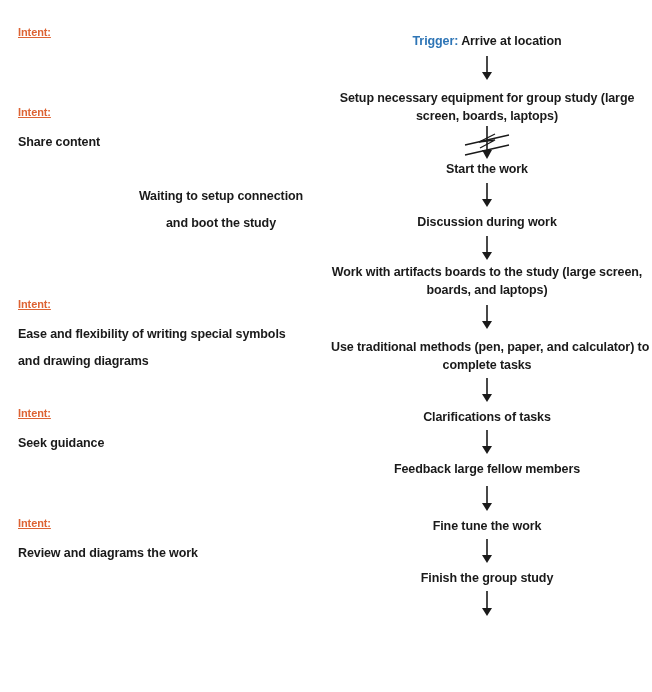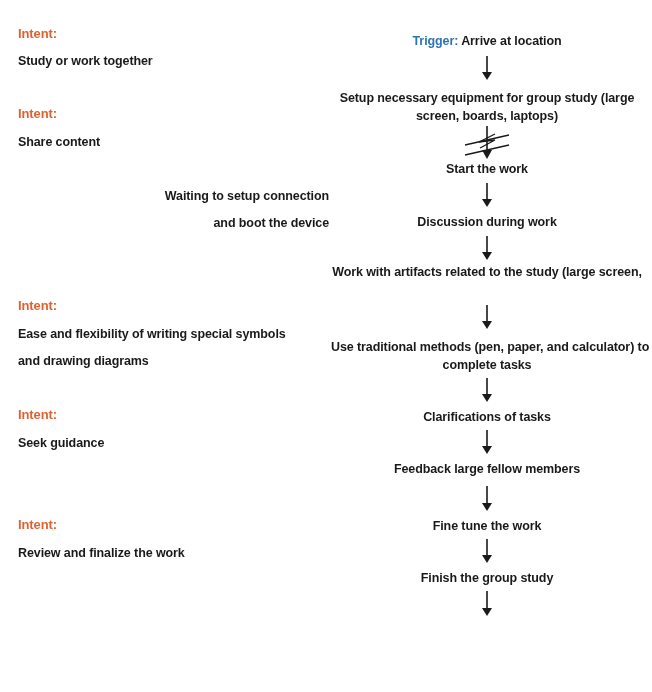--- a/index.html
+++ b/index.html
@@ -3,51 +3,50 @@
 <meta charset="utf-8">
 <style>
   html,body{margin:0;padding:0;background:#ffffff;}
   .canvas{
     position:relative;width:652px;height:692px;background:#ffffff;overflow:hidden;
     font-family:"Liberation Sans","DejaVu Sans",sans-serif;
     font-weight:bold;font-size:12.5px;letter-spacing:-0.1px;
     color:var(--text-color,#1a1a1a);
   }
   .abs{position:absolute;white-space:nowrap;}
-  .intent-label{left:18px;font-size:13px;color:var(--intent-label-color,#DD6333);}
+  .intent-label{left:18px;font-size:11px;color:var(--intent-label-color,#DD6333);text-decoration:underline;}
   .intent-text{left:18px;}
-  .note{left:129px;width:200px;text-align:right;}
+  .note{left:121px;width:200px;text-align:center;}
   .step{left:331px;width:312px;text-align:center;}
   .step .line{line-height:18px;white-space:nowrap;}
   .trigger-label{color:var(--trigger-label-color,#2E75B6);}
   svg{display:block;}
 </style>
 </head>
 <body>
 
 <div class="canvas">
 
   <div class="abs intent-label" style="top:26px">Intent:</div>
-  <div class="abs intent-text" style="top:54px">Study or work together</div>
 
   <div class="abs intent-label" style="top:106px">Intent:</div>
   <div class="abs intent-text" style="top:135px">Share content</div>
 
   <div class="abs intent-label" style="top:298px">Intent:</div>
   <div class="abs intent-text" style="top:354px">and drawing diagrams</div>
   <div class="abs intent-text" style="top:327px">Ease and flexibility of writing special symbols</div>
 
   <div class="abs intent-label" style="top:407px">Intent:</div>
   <div class="abs intent-text" style="top:436px">Seek guidance</div>
 
   <div class="abs intent-label" style="top:517px">Intent:</div>
-  <div class="abs intent-text" style="top:546px">Review and finalize the work</div>
+  <div class="abs intent-text" style="top:546px">Review and diagrams the work</div>
 
   <div class="abs note" style="top:189px">Waiting to setup connection</div>
-  <div class="abs note" style="top:216px">and boot the device</div>
+  <div class="abs note" style="top:216px">and boot the study</div>
 
   <div class="abs step" style="top:34px">
     <span class="trigger-label">Trigger:</span>
     <span>Arrive at location</span>
   </div>
 
   <svg class="abs" style="top:56px;left:480px" width="14" height="24">
     <line x1="7" y1="0" x2="7" y2="17" stroke="#1a1a1a" stroke-width="1.6"></line>
       <polygon points="2,16 12,16 7,24" fill="#1a1a1a"></polygon>
   </svg>
@@ -77,21 +76,22 @@
   <div class="abs step" style="top:213px">
     <div class="line">Discussion during work</div>
   </div>
 
   <svg class="abs" style="top:236px;left:480px" width="14" height="24">
     <line x1="7" y1="0" x2="7" y2="17" stroke="#1a1a1a" stroke-width="1.6"></line>
       <polygon points="2,16 12,16 7,24" fill="#1a1a1a"></polygon>
   </svg>
 
   <div class="abs step" style="top:263px">
-    <div class="line">Work with artifacts related to the study (large screen,</div>
+    <div class="line">Work with artifacts boards to the study (large screen,</div>
+    <div class="line">boards, and laptops)</div>
   </div>
 
   <svg class="abs" style="top:305px;left:480px" width="14" height="24">
     <line x1="7" y1="0" x2="7" y2="17" stroke="#1a1a1a" stroke-width="1.6"></line>
       <polygon points="2,16 12,16 7,24" fill="#1a1a1a"></polygon>
   </svg>
 
   <div class="abs step" style="top:338px">
     <div class="line">Use traditional methods (pen, paper, and calculator) to</div>
     <div class="line">complete tasks</div>

